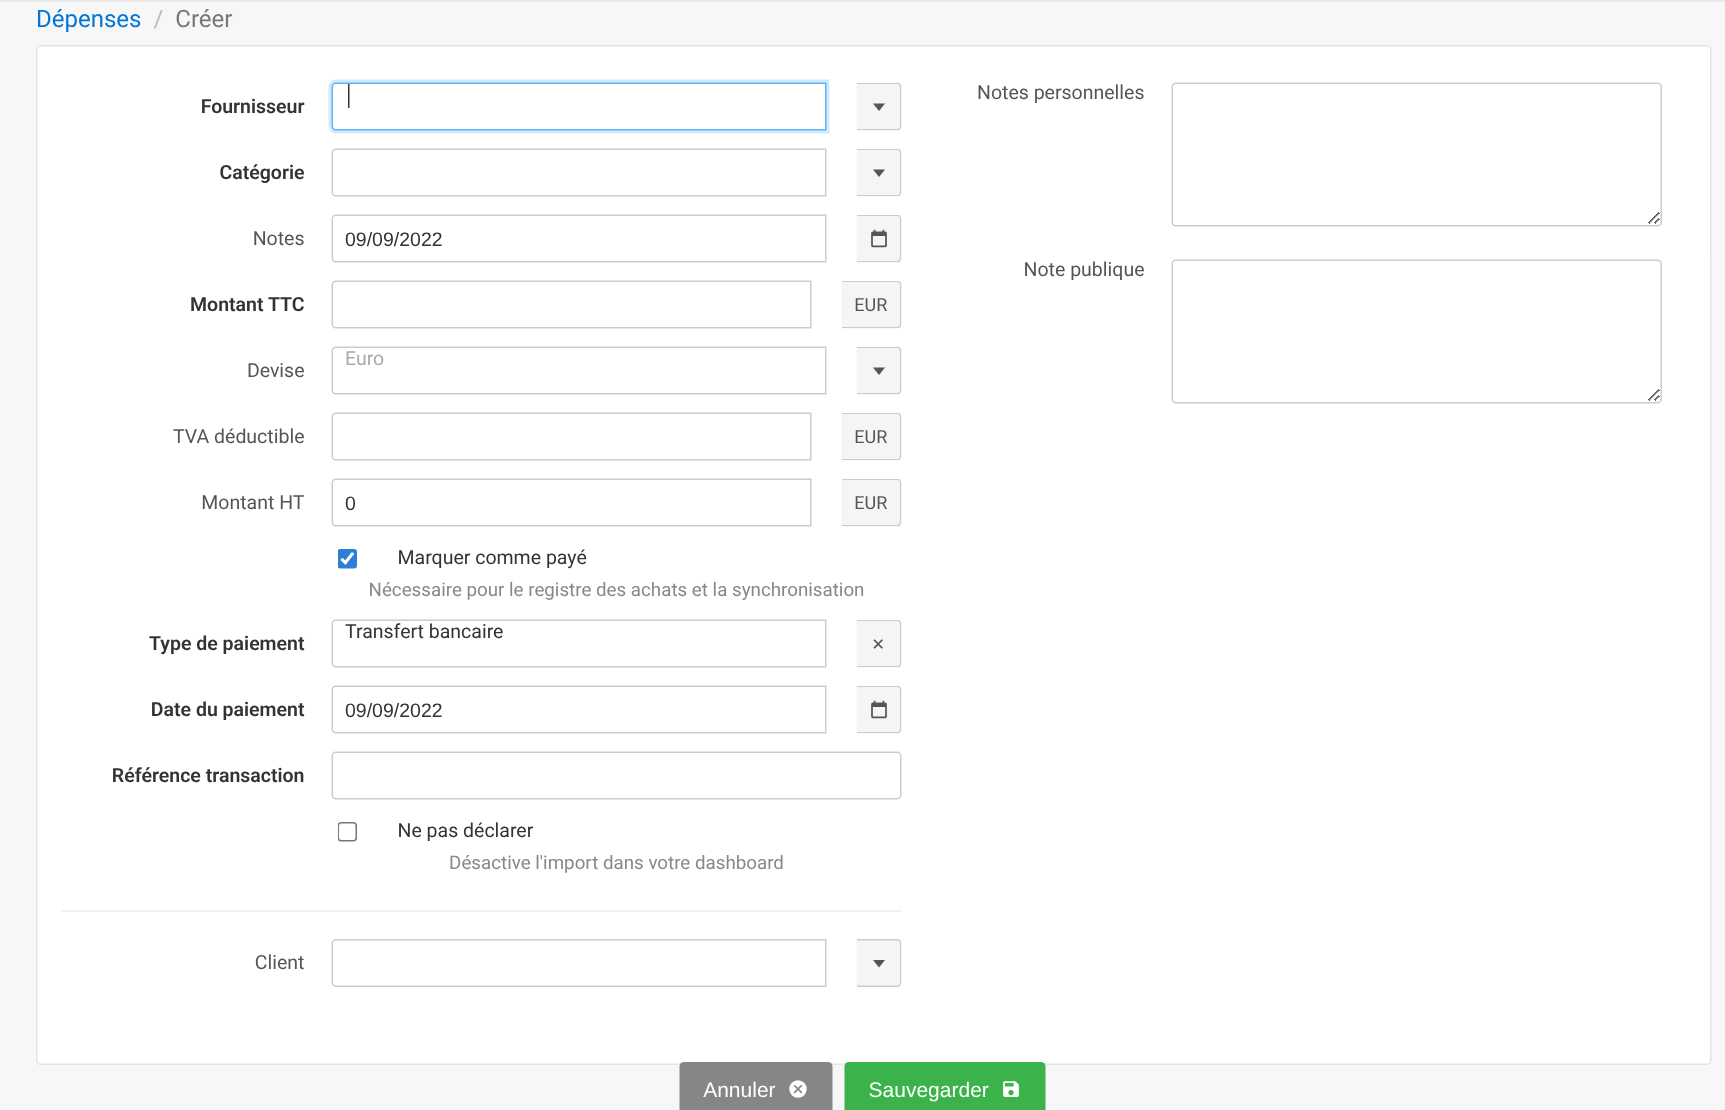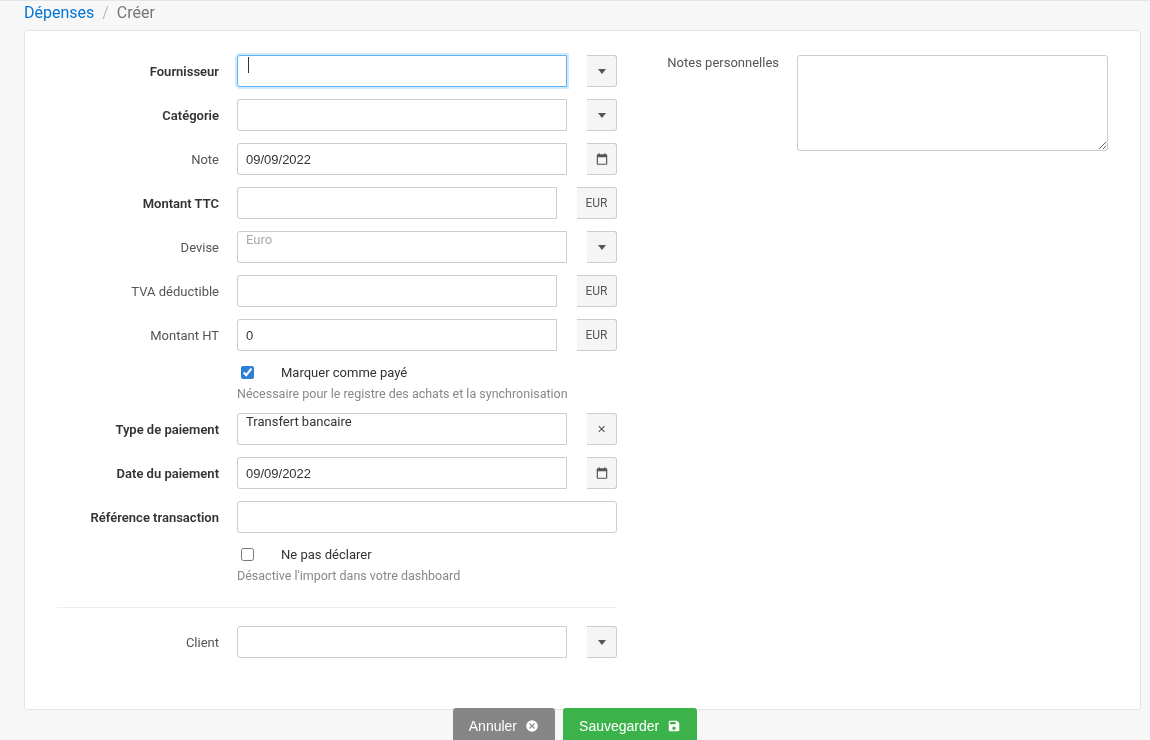--- a/index.html
+++ b/index.html
@@ -23,21 +23,21 @@
     font-size: 16px;
     color: #777;
   }
   .crumbs a { color: #0275d8; text-decoration: none; margin-top: 36px; }
   .crumbs .sep { padding: 0 4px; color: #bbb; }
   .panel {
     margin: 0 9px 24px 24px;
     background: #fff;
     border: 1px solid #e4e4e4;
     border-radius: 3px;
-    padding: 24px 32px 24px 32px;
+    padding: 24px 32px 24px 16px;
     min-height: 680px;
   }
   .cols { display: flex; gap: 40px; }
   .col-left { width: 560px; }
   .col-right { flex: 1; }
 
   .form-row {
     display: flex;
     align-items: center;
     margin-bottom: 12px;
@@ -100,20 +100,21 @@
     border-right: 4px solid transparent;
     border-top: 5px solid #555;
   }
   .x-icon::before { content: "✕"; font-size: 11px; color:#555;}
   .cal-icon svg { width: 14px; height: 14px; fill: #555; }
 
   .helper {
     font-size: 12.5px;
     color: #888;
     margin-top: 4px;
+    text-align: center;
   }
   .check-wrap { display: flex; align-items: center; gap: 24px; font-size: 13px;}
   .check-wrap input { accent-color: #2e7dd7; }
   .hr { border: none; border-top: 1px solid #eee; margin: 24px 0 18px 0; }
 
   .footer-btns {
     position: absolute;
     left: 0; right: 0;
     bottom: -4px;
     display: flex;
@@ -176,21 +177,21 @@
             <div class="grp">
               <div class="input main"><span></span></div>
               <div class="addon">
                   <span class="caret"></span>
                 </div>
             </div>
           </div>
         </div>
 
         <div class="form-row">
-          <div class="form-label">Note</div>
+          <div class="form-label">Notes</div>
           <div class="form-control-wrap">
             <div class="grp">
               <input class="input main" value="09/09/2022" style="">
               <div class="addon cal-icon">
                 <svg viewBox="0 0 24 24">
                     <path d="M19 4h-1V2h-2v2H8V2H6v2H5C3.9 4 3 4.9 3 6v14c0 1.1.9 2 2 2h14c1.1 0 2-.9 2-2V6C21 4.9 20.1 4 19 4zM19 20H5V9h14V20z"></path>
                   </svg>
               </div>
             </div>
           </div>
@@ -311,20 +312,26 @@
 
       <div class="col-right">
 
         <div class="form-row top">
           <div class="form-label" style="width:140px">Notes personnelles</div>
           <div class="form-control-wrap">
             <textarea class="textarea" style=""></textarea>
           </div>
         </div>
 
+        <div class="form-row top" style="margin-top:18px">
+          <div class="form-label" style="width:140px">Note publique</div>
+          <div class="form-control-wrap">
+            <textarea class="textarea" style=""></textarea>
+          </div>
+        </div>
 
 
       </div>
     </div>
   </div>
 
   <div class="footer-btns">
     <button class="btn btn-secondary">
       <span>Annuler</span>
       <svg viewBox="0 0 24 24">

